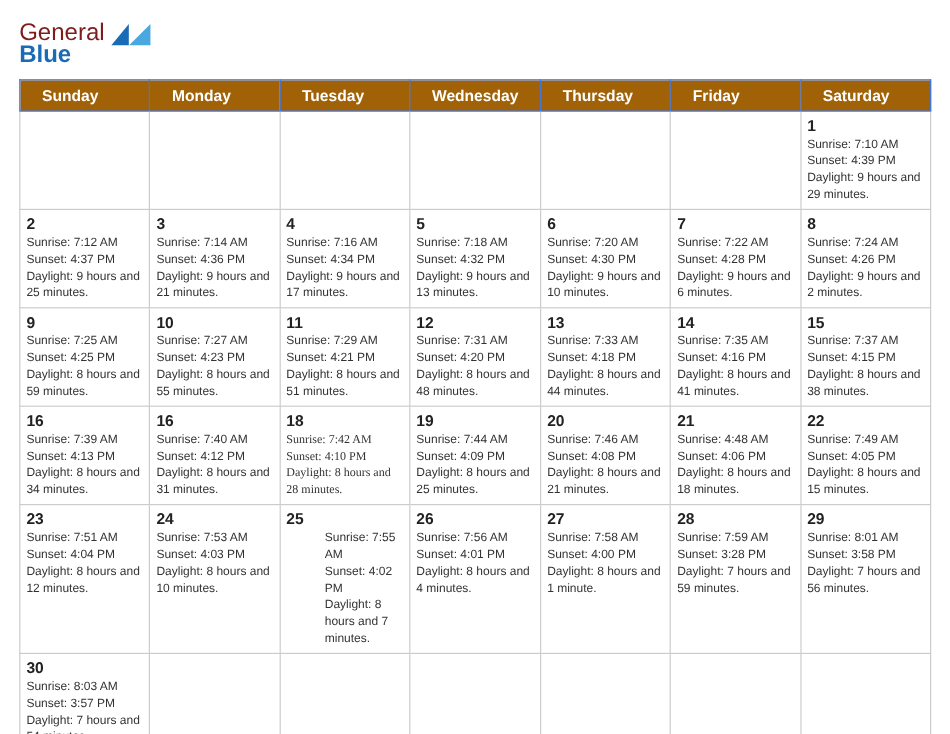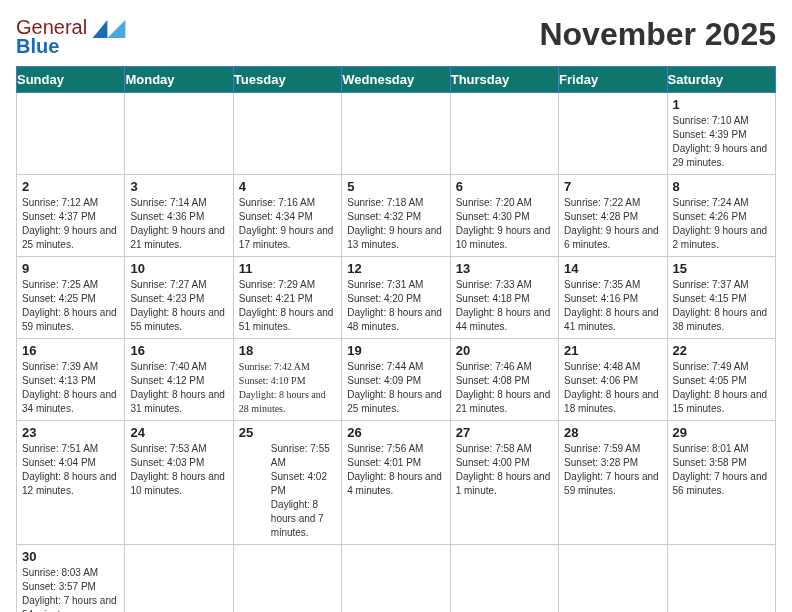--- a/index.html
+++ b/index.html
@@ -37,26 +37,26 @@
     .location {
       font-size: 14px;
       color: #555;
     }
     .calendar {
       width: 100%;
       border-collapse: collapse;
       border: 1px solid #ccc;
     }
     .calendar th {
-      background: #0f766e;
+      background: #a16207;
       color: #fff;
       font-size: 13px;
       font-weight: bold;
       text-align: left;
-      padding: 5px 0;
+      padding: 5px 18px;
       border: 1px solid #4477dd;
     }
     .calendar td {
       vertical-align: top;
       padding: 4px 5px;
       border: 1px solid #ccc;
       font-size: 10.5px;
       color: #333;
       width: calc(100% / 7);
       min-height: 72px;
@@ -89,21 +89,20 @@
     <div style="display:flex;align-items:center;gap:4px;">
       <span style="font-size:20px;font-weight:normal;color:#7f1d1d;">General</span>
       <svg class="logo-blue-shape" viewBox="0 0 40 22" width="40" height="22">
         <polygon points="0,22 18,22 18,0 0,22" fill="#1a6bb5"></polygon>
         <polygon points="18,22 40,22 40,0 18,22" fill="#4aa8e0"></polygon>
       </svg>
     </div>
     <span style="font-size:20px;font-weight:bold;color:#1a6bb5;margin-top:-4px;">Blue</span>
   </div>
   <div class="title-block">
-    <div class="month-title">November 2025</div>
   </div>
 </div>
 
 <table class="calendar">
   <thead>
     <tr>
     <th>Sunday</th>
         <th>Monday</th>
         <th>Tuesday</th>
         <th>Wednesday</th>

